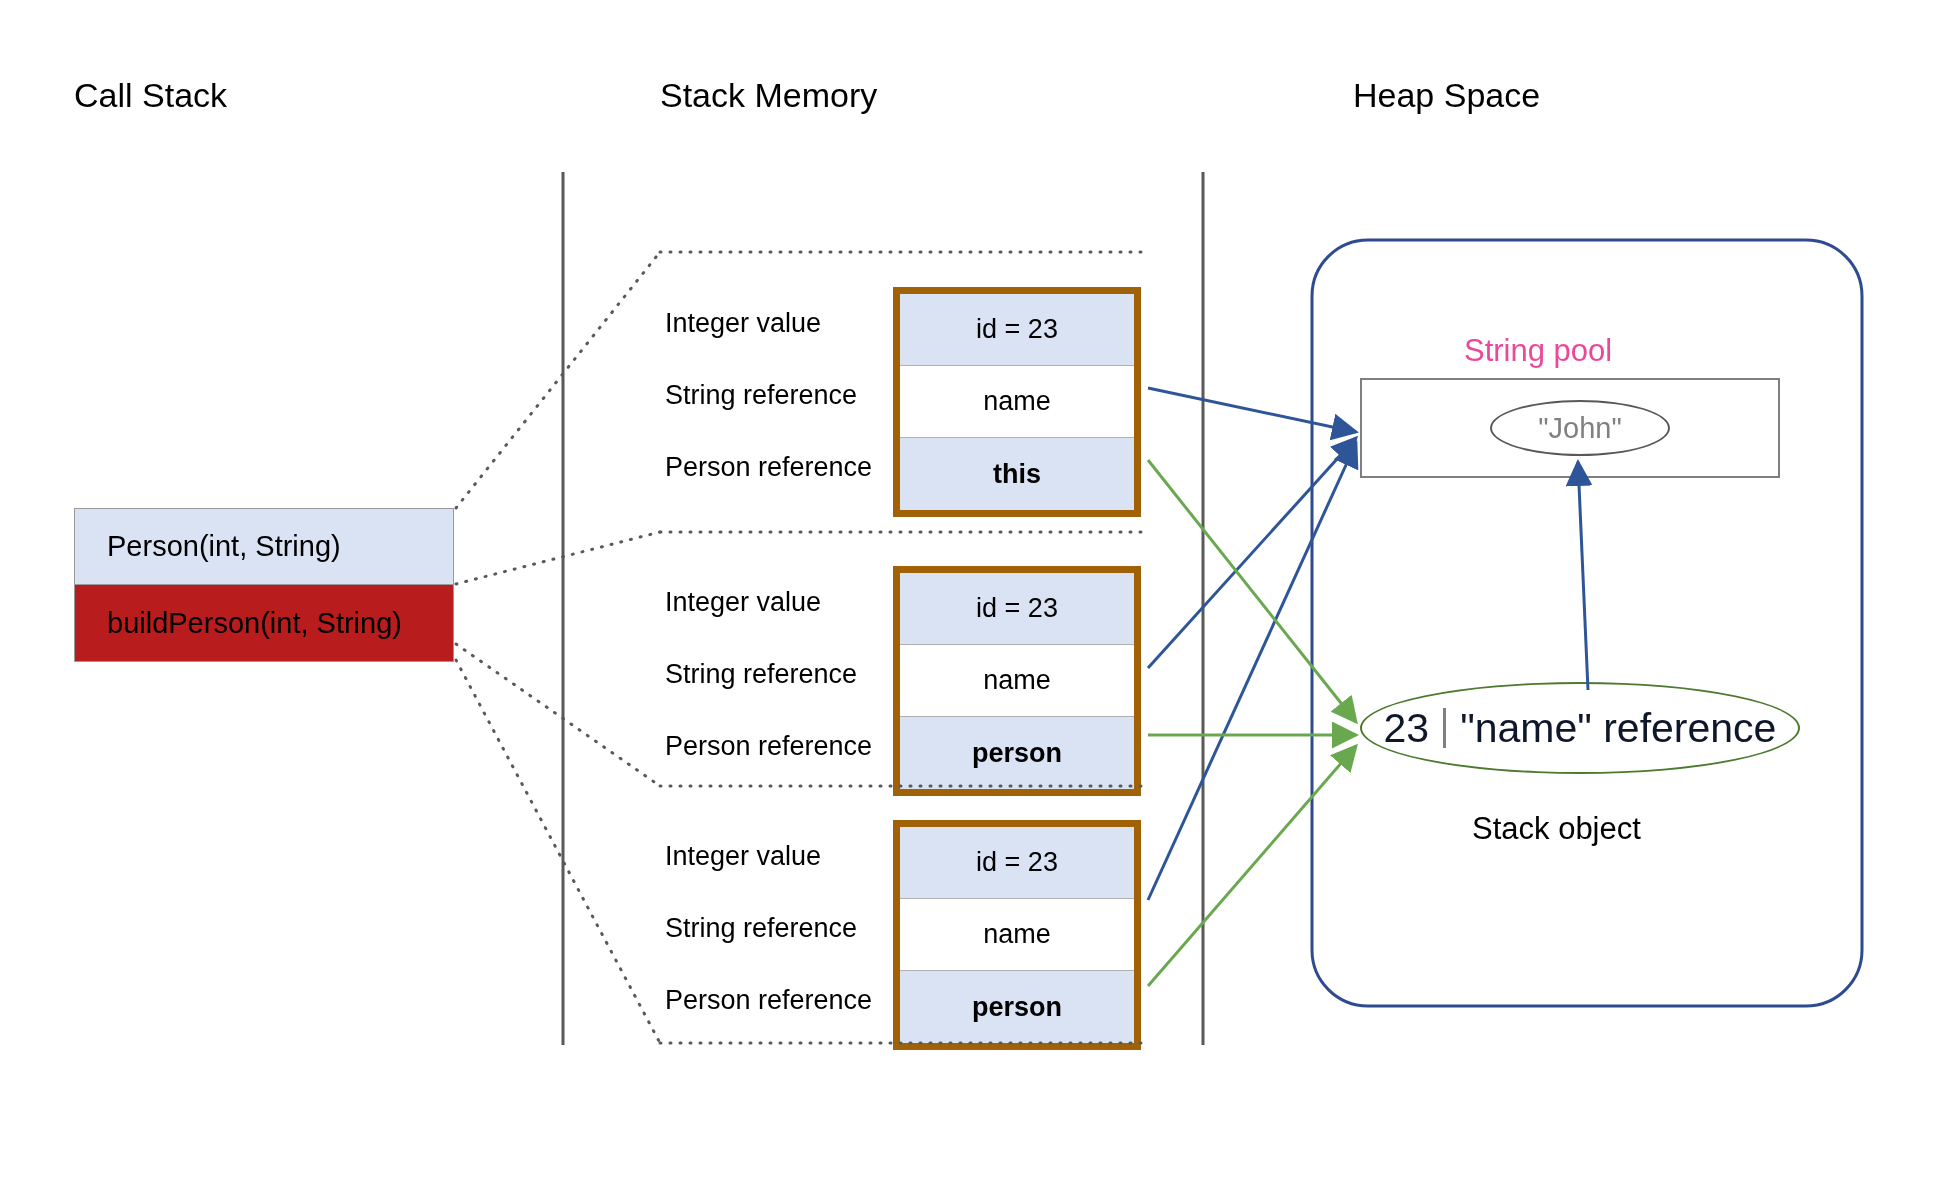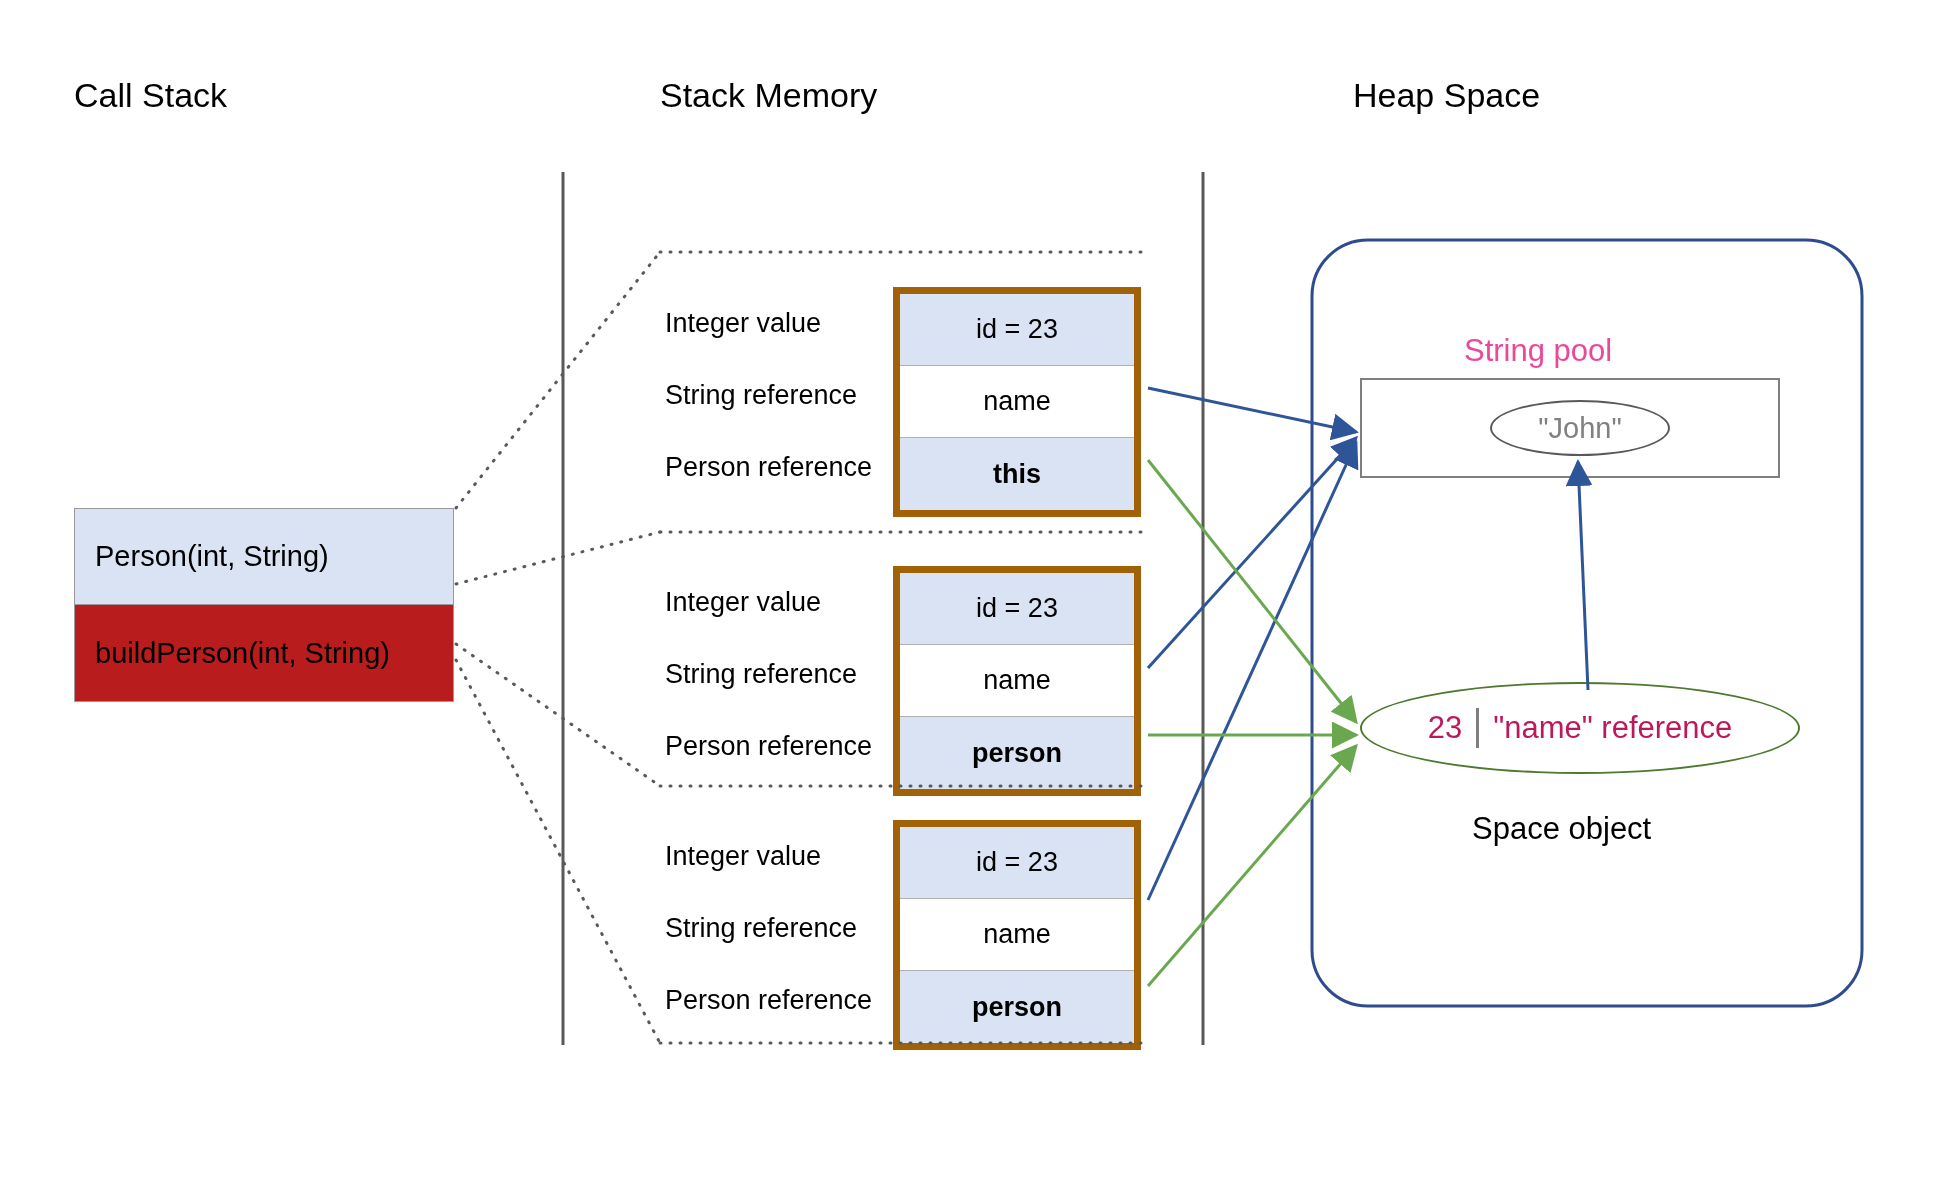--- a/index.html
+++ b/index.html
@@ -25,24 +25,24 @@
   
   #call-stack {
     position: absolute;
     left: 74px;
     top: 508px;
     width: 380px;
     border: 1px solid #9a9a9a;
     box-sizing: border-box;
   }
   .stack-frame {
-    height: 96px;
-    display: flex;
-    align-items: center;
-    padding-left: 20px;
+    height: 76px;
+    display: flex;
+    align-items: center;
+    padding-left: 32px;
     box-sizing: border-box;
     font-size: 29px;
     color: #000;
     border-bottom: 1px solid #9a9a9a;
     background: #dae3f3;
   }
   .stack-frame:last-child { border-bottom: none; }
   .stack-frame.white { background: #b91c1c; }
 
   
@@ -124,22 +124,22 @@
     height: 92px;
     border: 2px solid #4d7a2e;
     border-radius: 50%;
     display: flex;
     align-items: center;
     justify-content: center;
     gap: 14px;
     box-sizing: border-box;
   }
   #person-ellipse .pv {
-    font-size: 31px;
-    color: #be185d;
+    font-size: 41px;
+    color: #0f172a;
     white-space: nowrap;
   }
   #person-ellipse .sep {
     width: 3px;
     height: 40px;
     background: #808080;
   }
   #person-object-label {
     position: absolute;
     left: 1472px;
@@ -211,21 +211,21 @@
 
   <div id="string-pool-label">String pool</div>
   <div id="string-pool-box"></div>
   <div id="john-ellipse">"John"</div>
 
   <div id="person-ellipse">
     <span class="pv">23</span>
     <span class="sep"></span>
     <span class="pv">"name" reference</span>
   </div>
-  <div id="person-object-label">Space object</div>
+  <div id="person-object-label">Stack object</div>
 
   <svg class="overlay" viewBox="0 0 1938 1190">
     <defs>
       <marker id="arrow-blue" markerWidth="9" markerHeight="9" refX="8" refY="4.5" orient="auto">
         <path d="M0,0 L9,4.5 L0,9 z" fill="#2e5597"></path>
       </marker>
       <marker id="arrow-green" markerWidth="9" markerHeight="9" refX="8" refY="4.5" orient="auto">
         <path d="M0,0 L9,4.5 L0,9 z" fill="#6aa84f"></path>
       </marker>
     </defs>

